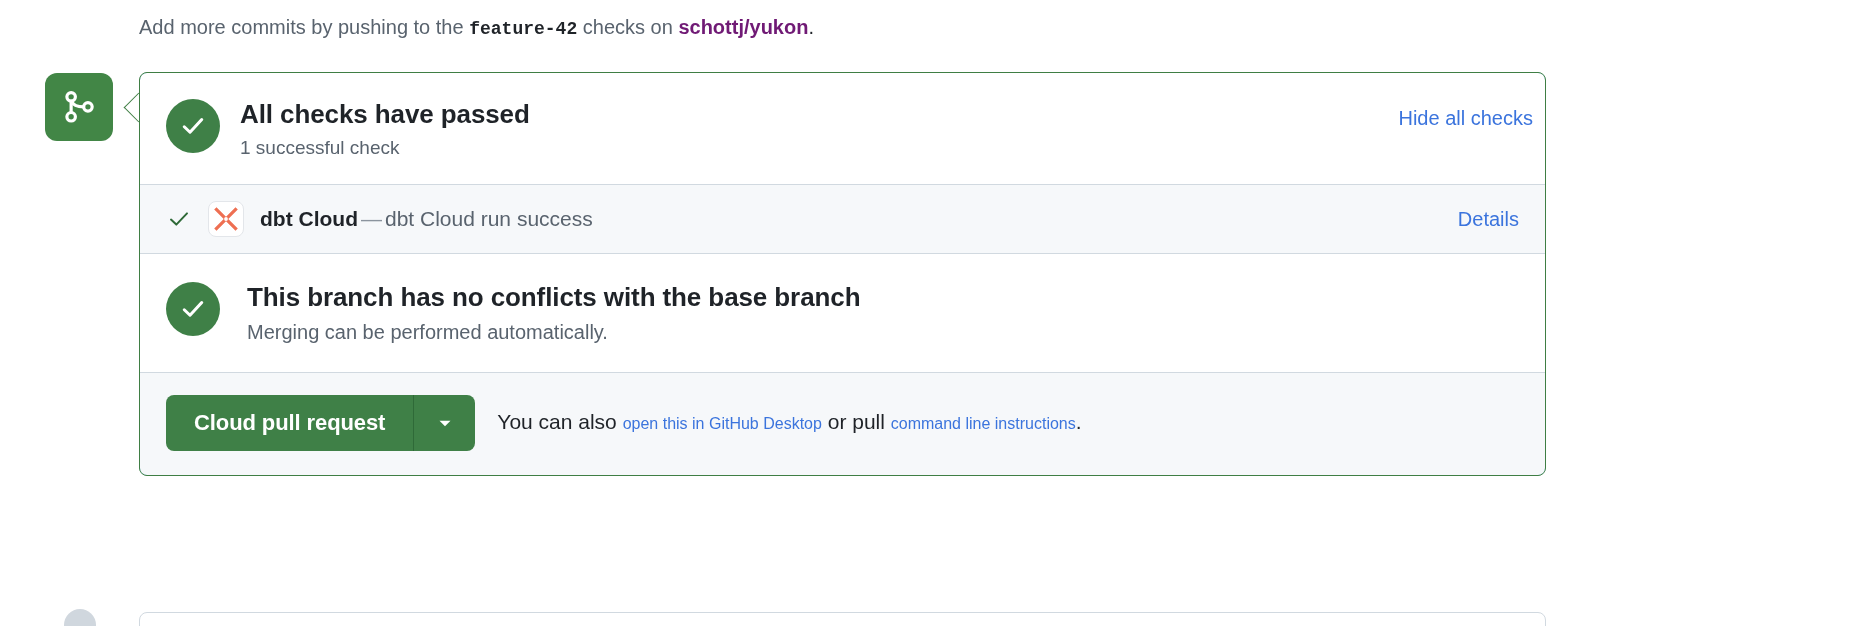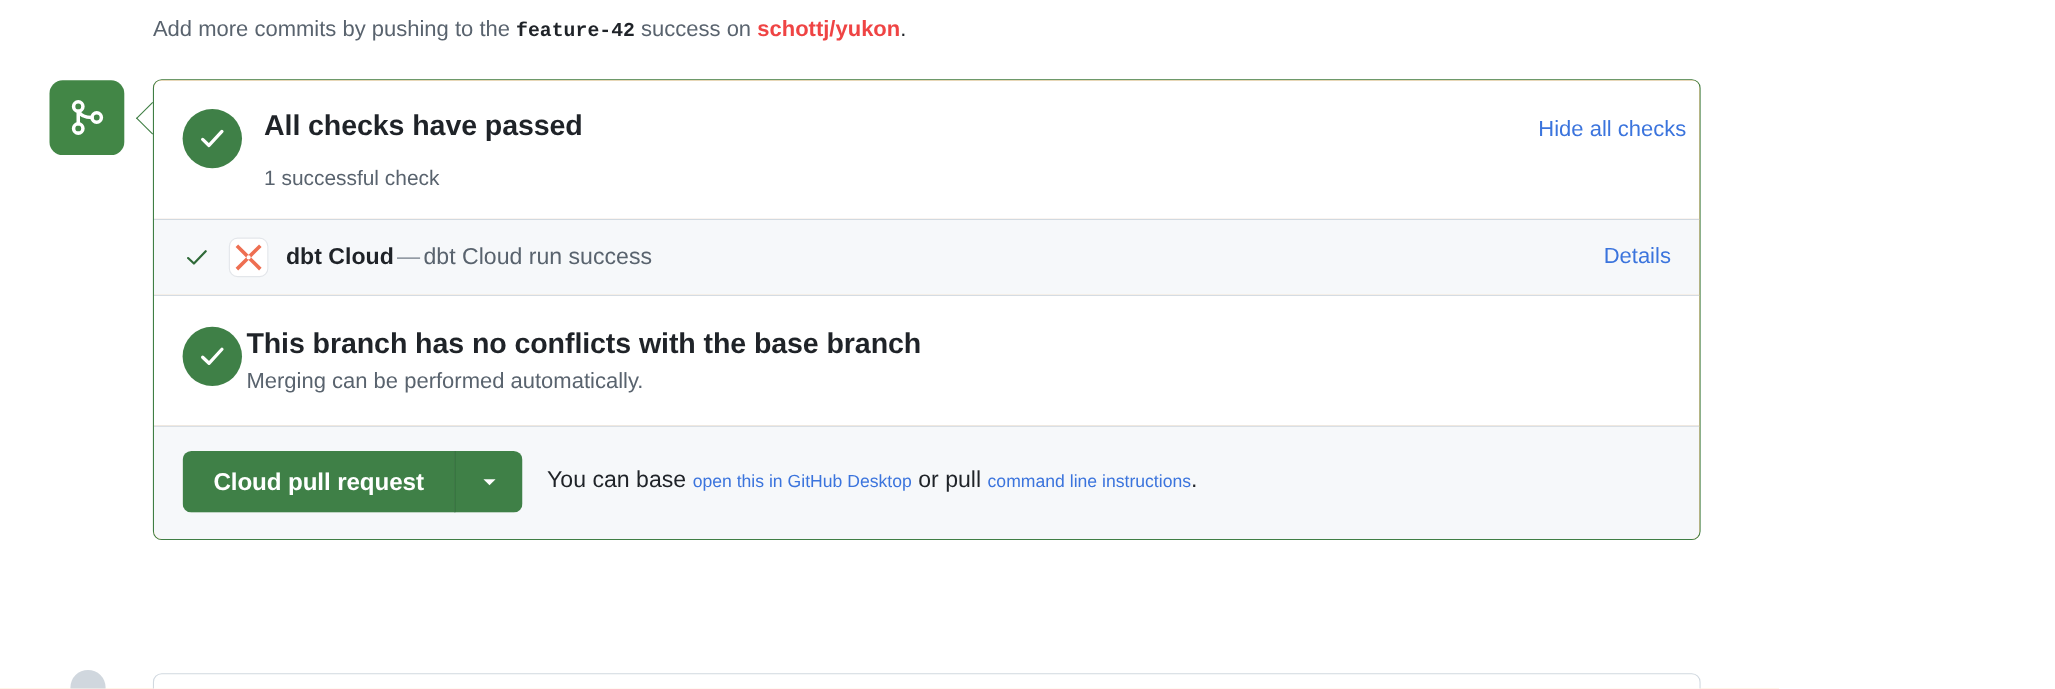--- a/index.html
+++ b/index.html
@@ -34,21 +34,21 @@
     white-space: nowrap;
   }
   .commits-hint .mono {
     font-family: "Liberation Mono", "DejaVu Sans Mono", monospace;
     font-weight: 700;
     font-size: 18px;
     color: #1f2328;
   }
   .commits-hint .repo {
     font-weight: 700;
-    color: #ef4444;
+    color: #701a75;
   }
   .commits-hint .period { color: #1f2328; }
 
   
   .state-badge {
     position: absolute;
     left: 45px;
     top: 73px;
     width: 68px;
     height: 68px;
@@ -61,21 +61,21 @@
   .state-badge svg { display: block; }
 
   
   .merge-box {
     position: absolute;
     left: 139px;
     top: 72px;
     width: 1407px;
     border: 1px solid #3f7e44;
     border-radius: 8px;
-    background: #fdba74;
+    background: #0f766e;
     overflow: hidden;
   }
   
   .notch {
     position: absolute;
     left: 120px;
     top: 90px;
     width: 20px;
     height: 34px;
     overflow: hidden;
@@ -124,21 +124,21 @@
     font-size: 26px;
     line-height: 34px;
     font-weight: 700;
     color: #1f2328;
     letter-spacing: -0.1px;
   }
   .header-sub {
     font-size: 19px;
     line-height: 28px;
     color: #59636e;
-    margin-top: 18px;
+    margin-top: 3px;
   }
   .link {
     color: #3b74dd;
     text-decoration: none;
     cursor: pointer;
     font-size: 20px;
   }
   .hide-all-checks {
     position: absolute;
     right: 12px;
@@ -199,21 +199,21 @@
 
   
   .conflicts {
     display: flex;
     align-items: flex-start;
     padding: 26px 26px 26px 26px;
     background: #ffffff;
     border-top: 1px solid #d1d9e0;
   }
   .conflicts .status-circle { margin-top: 2px; }
-  .conflicts-texts { margin-left: 4px; }
+  .conflicts-texts { margin-left: 27px; }
   .conflicts-title {
     font-size: 26px;
     line-height: 34px;
     font-weight: 700;
     color: #1f2328;
     letter-spacing: -0.1px;
   }
   .conflicts-sub {
     font-size: 20px;
     line-height: 28px;
@@ -294,21 +294,21 @@
   }
 </style>
 </head>
 <body>
 
 <div class="page">
 
   <div class="commits-hint">
     <span>Add more commits by pushing to the</span>
     <span class="mono">feature-42</span>
-    <span>success on</span>
+    <span>checks on</span>
     <span class="repo">schottj/yukon</span><span class="period">.</span>
   </div>
 
   <div class="state-badge">
     <span>
       <svg width="34" height="34" viewBox="0 0 16 16" fill="none" xmlns="http://www.w3.org/2000/svg">
         <circle cx="4.3" cy="3.2" r="2" stroke="#ffffff" stroke-width="1.5"></circle>
         <circle cx="4.3" cy="12.6" r="2" stroke="#ffffff" stroke-width="1.5"></circle>
         <circle cx="12.2" cy="7.9" r="2" stroke="#ffffff" stroke-width="1.5"></circle>
         <path d="M4.3 5.2 L4.3 10.6" stroke="#ffffff" stroke-width="1.5" stroke-linecap="round"></path>
@@ -370,21 +370,21 @@
         <button class="merge-btn">Cloud pull request</button>
         <button class="merge-caret">
           <span>
             <svg width="22" height="22" viewBox="0 0 24 24" fill="none" xmlns="http://www.w3.org/2000/svg">
               <path d="M6 9.5 L12 15.5 L18 9.5 Z" fill="#ffffff"></path>
             </svg>
           </span>
         </button>
       </div>
       <div class="footer-note">
-        <span>You can base</span>
+        <span>You can also</span>
         <a class="link">open this in GitHub Desktop</a>
         <span>or pull</span>
         <a class="link">command line instructions</a><span>.</span>
       </div>
     </div>
 
   </div>
 
   <div class="below-avatar"></div>
   <div class="below-box"></div>

